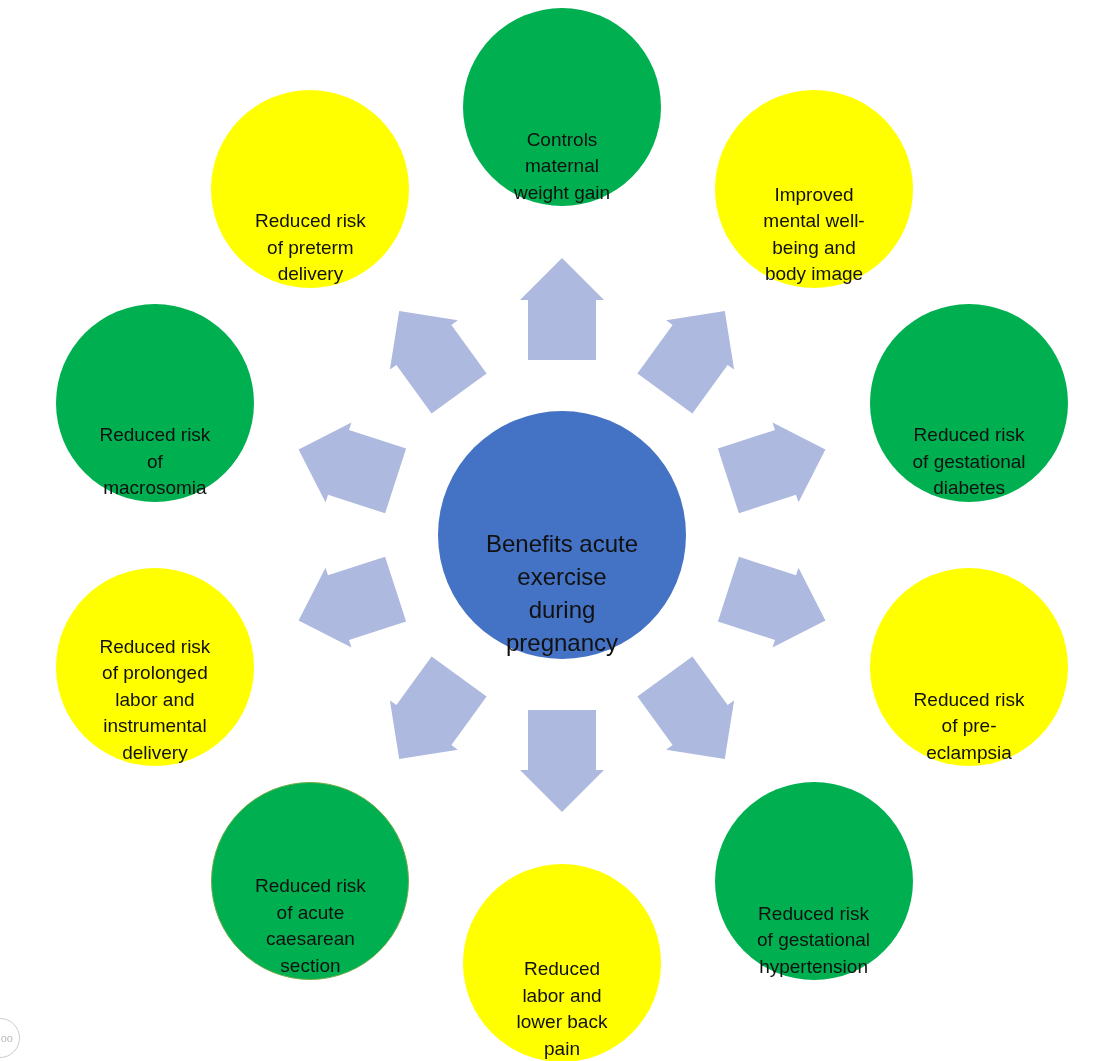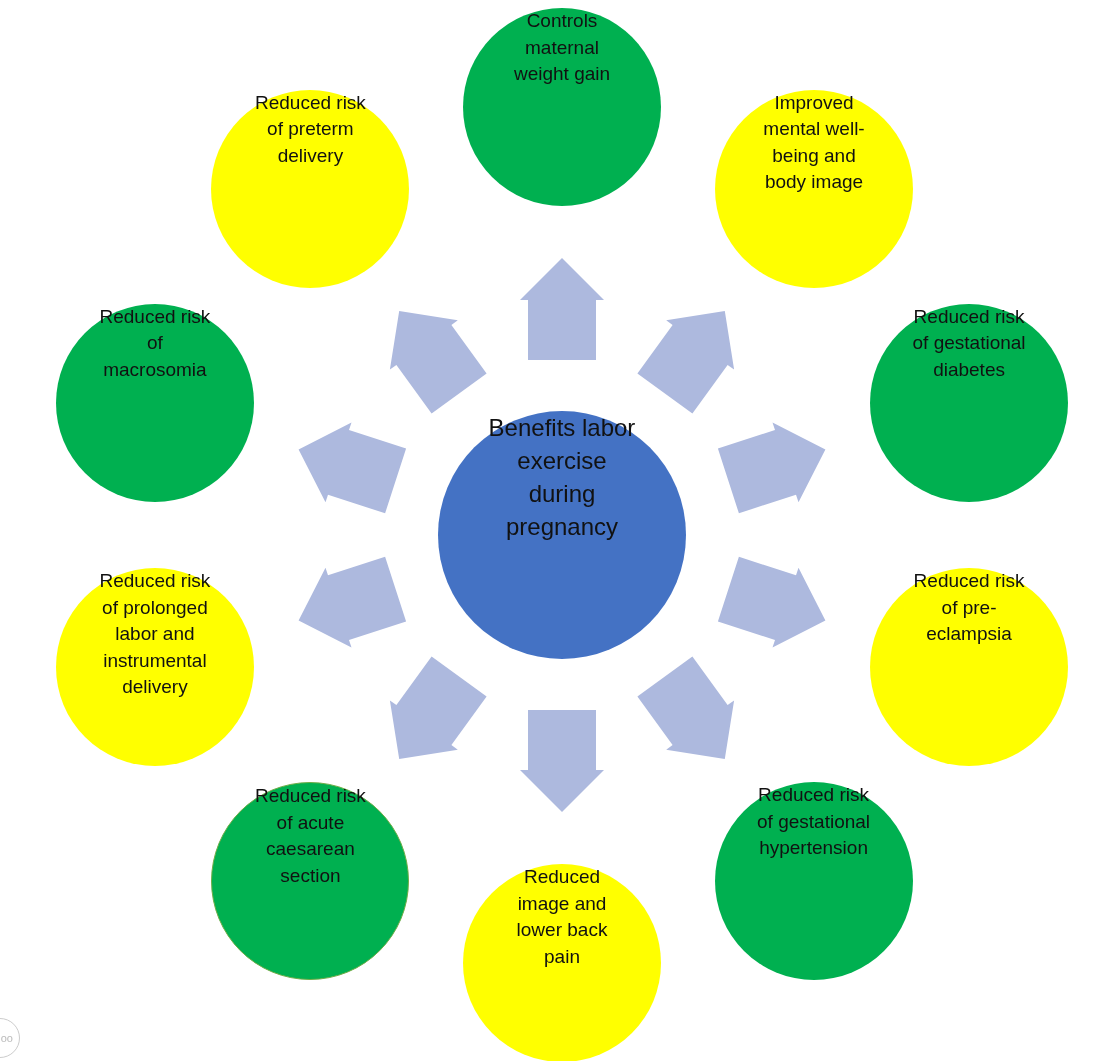--- a/index.html
+++ b/index.html
@@ -1,18 +1,18 @@
 <!DOCTYPE html>
 <html><head>
 <meta charset="utf-8">
 <style>
   html, body { margin: 0; padding: 0; background: #ffffff; }
   body { width: 1114px; height: 1061px; position: relative; overflow: hidden;
          font-family: "Liberation Sans", "DejaVu Sans", sans-serif; }
-  .node { position: absolute; border-radius: 50%; display: flex; align-items: flex-start;
+  .node { position: absolute; border-radius: 50%; display: flex; align-items: flex-end;
           justify-content: center; text-align: center; color: #111; box-sizing: border-box; }
   .node span { display: block; font-size: 19px; line-height: 26.5px; white-space: pre-line; }
   .center span { font-size: 24px; line-height: 33px; }
   #arrows { position: absolute; left: 0; top: 0; }
   .watermark { position: absolute; left: -20px; top: 1018px; width: 40px; height: 40px;
                border: 1px solid #cccccc; border-radius: 50%; color: #bbb; font-size: 11px;
                display: flex; align-items: center; justify-content: flex-end; padding-right: 6px; box-sizing: border-box; }
 </style>
 </head>
 <body>
@@ -24,21 +24,21 @@
     <polygon points="738.9,556.7 796.0,575.3 798.5,567.7 825.4,620.6 772.5,647.6 775.0,640.0 717.9,621.4" fill="#ADB9DE"></polygon>
     <polygon points="692.4,656.6 727.6,705.1 734.1,700.4 724.8,759.1 666.2,749.8 672.6,745.1 637.4,696.6" fill="#ADB9DE"></polygon>
     <polygon points="596.0,710.0 596.0,770.0 604.0,770.0 562.0,812.0 520.0,770.0 528.0,770.0 528.0,710.0" fill="#ADB9DE"></polygon>
     <polygon points="486.6,696.6 451.4,745.1 457.8,749.8 399.2,759.1 389.9,700.4 396.4,705.1 431.6,656.6" fill="#ADB9DE"></polygon>
     <polygon points="406.1,621.4 349.0,640.0 351.5,647.6 298.6,620.6 325.5,567.7 328.0,575.3 385.1,556.7" fill="#ADB9DE"></polygon>
     <polygon points="385.1,513.3 328.0,494.7 325.5,502.3 298.6,449.4 351.5,422.4 349.0,430.0 406.1,448.6" fill="#ADB9DE"></polygon>
     <polygon points="431.6,413.4 396.4,364.9 389.9,369.6 399.2,310.9 457.8,320.2 451.4,324.9 486.6,373.4" fill="#ADB9DE"></polygon>
   </svg>
 
 <div class="node center" id="center-node" style="left: 438px; top: 411px; width: 248px; height: 248px; background: rgb(68, 114, 196);">
-  <span>Benefits labor
+  <span>Benefits acute
 exercise
 during
 pregnancy</span>
 </div>
 
 <div id="benefit-nodes">
   <div class="node" style="left: 463px; top: 8px; width: 198px; height: 198px; background: rgb(0, 176, 80);">
       <span>Controls
 maternal
 weight gain</span>
@@ -59,21 +59,21 @@
 of pre-
 eclampsia</span>
     </div>
   <div class="node" style="left: 714.572px; top: 782.259px; width: 198px; height: 198px; background: rgb(0, 176, 80);">
       <span>Reduced risk
 of gestational
 hypertension</span>
     </div>
   <div class="node" style="left: 463px; top: 864px; width: 198px; height: 198px; background: rgb(255, 255, 0);">
       <span>Reduced
-image and
+labor and
 lower back
 pain</span>
     </div>
   <div class="node" style="left: 211.428px; top: 782.259px; width: 198px; height: 198px; background: rgb(0, 176, 80); border: 1.5px solid rgb(112, 173, 71);">
       <span>Reduced risk
 of acute
 caesarean
 section</span>
     </div>
   <div class="node" style="left: 55.9478px; top: 568.259px; width: 198px; height: 198px; background: rgb(255, 255, 0);">

